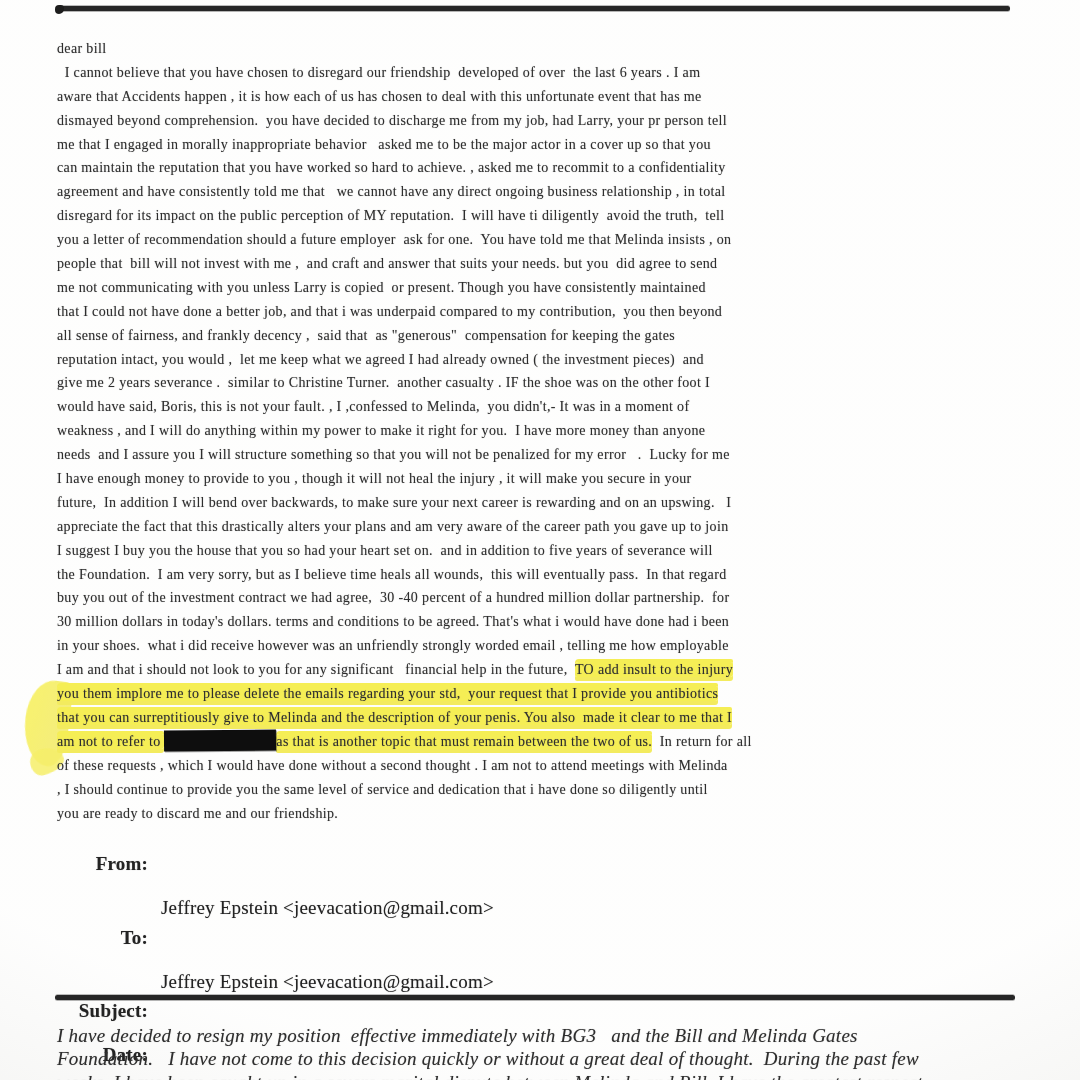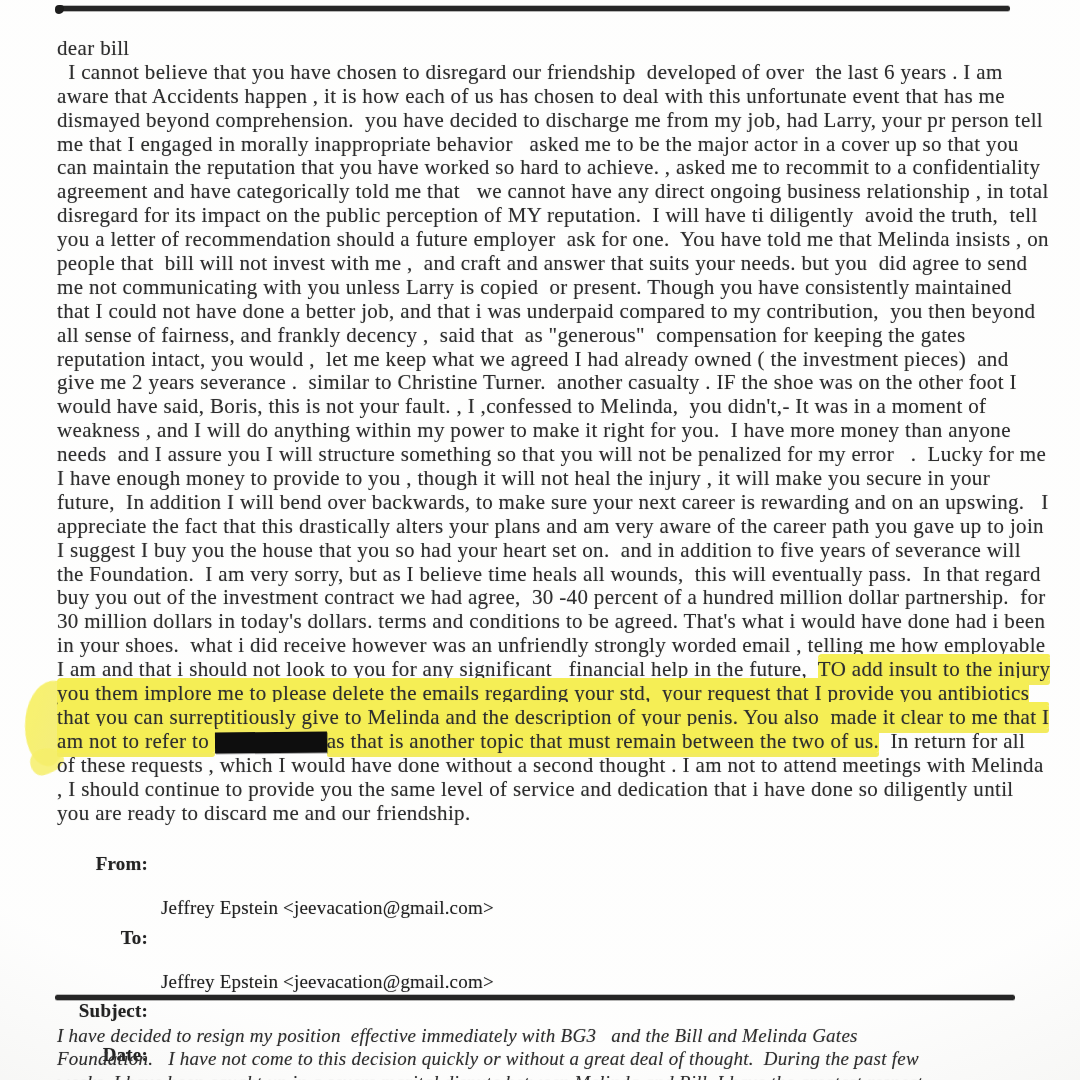--- a/index.html
+++ b/index.html
@@ -20,21 +20,21 @@
     border-radius:3px;
   }
   .rule.top{left:57px;top:6px;width:953px;}
   .rule.top::before{
     content:"";position:absolute;left:-2px;top:-1px;width:9px;height:9px;
     background:#1d1d1d;border-radius:50% 40% 60% 50%;
   }
   .rule.bottom{left:55px;top:995px;width:960px;}
   .letter{
     position:absolute;left:57px;top:37px;width:990px;
-    font-size:21px;line-height:23.9px;color:#2e2e2e;
+    font-size:14px;line-height:23.9px;color:#2e2e2e;
     letter-spacing:.35px;
     filter:blur(.45px);
     text-shadow:0 0 1px rgba(70,70,70,.4);
   }
   .line{white-space:pre;height:23.9px;}
   .hl{
     background:#f5ee55;
     box-shadow:0 -3px 0 0 #f5ee55, 0 4px 0 0 #f3eb5e;
     border-radius:4px 2px 3px 2px;
   }
@@ -82,21 +82,21 @@
   <div class="swoosh"></div>
   <div class="swoosh2"></div>
 
   <div class="letter">
       <div class="line"><span class="seg">dear bill</span></div>
       <div class="line"><span class="seg">  I cannot believe that you have chosen to disregard our friendship  developed of over  the last 6 years . I am</span></div>
       <div class="line"><span class="seg">aware that Accidents happen , it is how each of us has chosen to deal with this unfortunate event that has me</span></div>
       <div class="line"><span class="seg">dismayed beyond comprehension.  you have decided to discharge me from my job, had Larry, your pr person tell</span></div>
       <div class="line"><span class="seg">me that I engaged in morally inappropriate behavior   asked me to be the major actor in a cover up so that you</span></div>
       <div class="line"><span class="seg">can maintain the reputation that you have worked so hard to achieve. , asked me to recommit to a confidentiality</span></div>
-      <div class="line"><span class="seg">agreement and have categorically told me that   we cannot have any direct ongoing business relationship , in total</span></div>
+      <div class="line"><span class="seg">agreement and have consistently told me that   we cannot have any direct ongoing business relationship , in total</span></div>
       <div class="line"><span class="seg">disregard for its impact on the public perception of MY reputation.  I will have ti diligently  avoid the truth,  tell</span></div>
       <div class="line"><span class="seg">you a letter of recommendation should a future employer  ask for one.  You have told me that Melinda insists , on</span></div>
       <div class="line"><span class="seg">people that  bill will not invest with me ,  and craft and answer that suits your needs. but you  did agree to send</span></div>
       <div class="line"><span class="seg">me not communicating with you unless Larry is copied  or present. Though you have consistently maintained</span></div>
       <div class="line"><span class="seg">that I could not have done a better job, and that i was underpaid compared to my contribution,  you then beyond</span></div>
       <div class="line"><span class="seg">all sense of fairness, and frankly decency ,  said that  as "generous"  compensation for keeping the gates</span></div>
       <div class="line"><span class="seg">reputation intact, you would ,  let me keep what we agreed I had already owned ( the investment pieces)  and</span></div>
       <div class="line"><span class="seg">give me 2 years severance .  similar to Christine Turner.  another casualty . IF the shoe was on the other foot I</span></div>
       <div class="line"><span class="seg">would have said, Boris, this is not your fault. , I ,confessed to Melinda,  you didn't,- It was in a moment of</span></div>
       <div class="line"><span class="seg">weakness , and I will do anything within my power to make it right for you.  I have more money than anyone</span></div>

